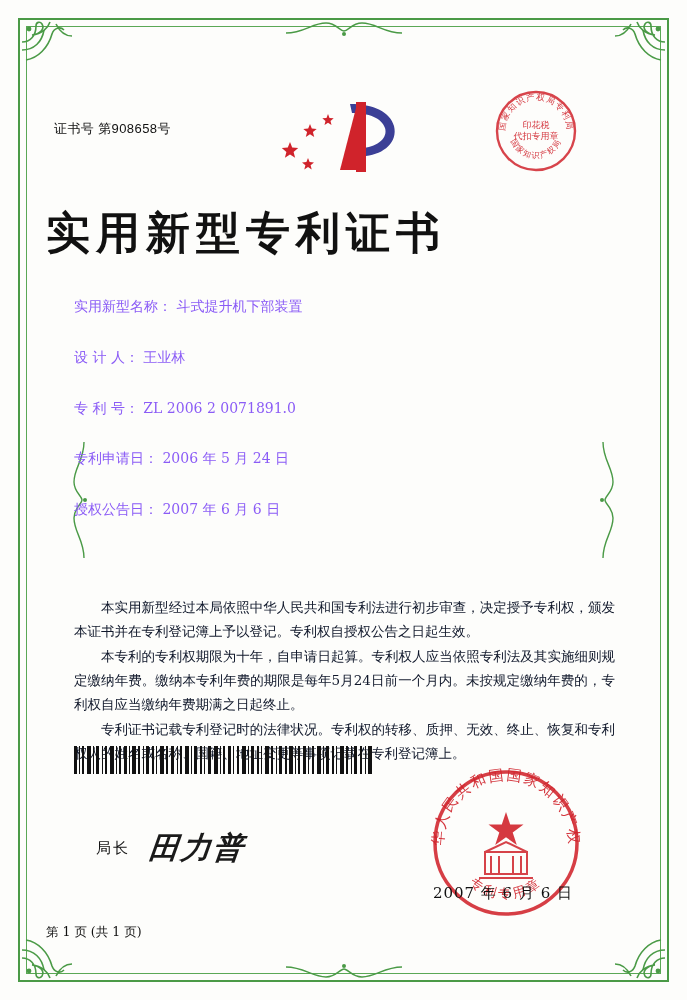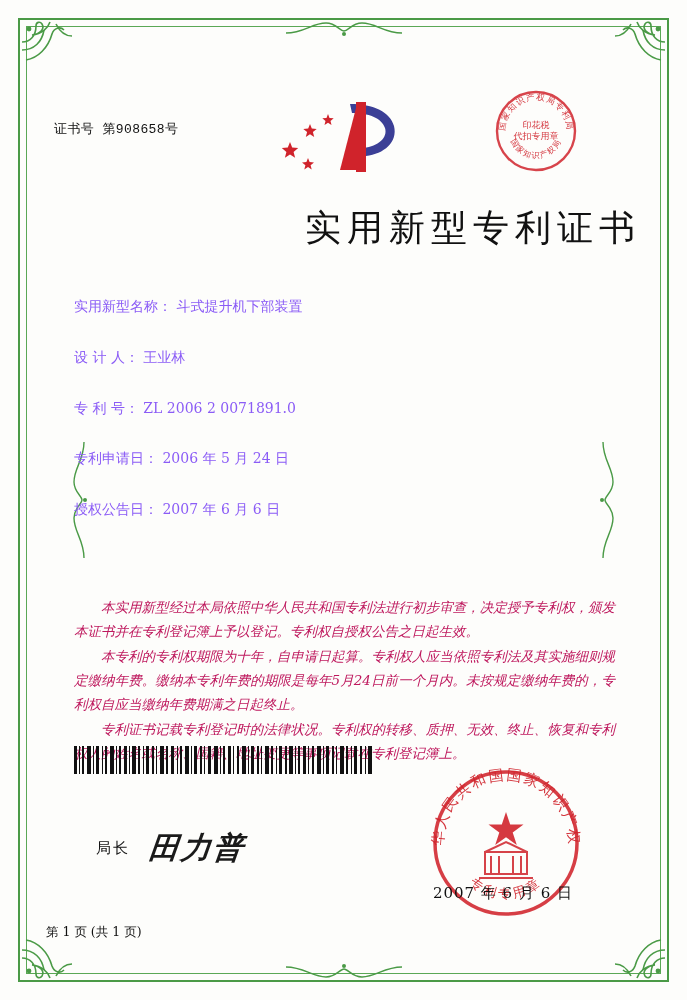--- a/index.html
+++ b/index.html
@@ -72,21 +72,21 @@
     bottom: 46px;
   }
 
   .cert-no {
     position: absolute;
     left: 8px;
     top: 74px;
     font-size: 13px;
     color: #111;
     letter-spacing: 0.4px;
-    font-family: Liberation Mono, monospace;
+    font-family: Liberation Sans, sans-serif;
   }
 
   
   .logo {
     position: absolute;
     left: 232px;
     top: 52px;
     width: 140px;
     height: 78px;
   }
@@ -98,23 +98,23 @@
     top: 42px;
     width: 86px;
     height: 86px;
   }
 
   .title {
     position: absolute;
     left: 0;
     right: 0;
     top: 158px;
-    text-align: right;
-    font-size: 36px;
-    font-weight: normal;
+    text-align: left;
+    font-size: 44px;
+    font-weight: bold;
     letter-spacing: 6px;
     color: #111;
     font-family: "DejaVu Serif", "Liberation Serif", serif;
   }
 
   .fields {
     position: absolute;
     left: 28px;
     top: 252px;
     right: 20px;
@@ -133,23 +133,22 @@
     display: inline-block;
   }
 
   .body-text {
     position: absolute;
     left: 28px;
     right: 26px;
     top: 550px;
     font-size: 13.5px;
     line-height: 1.75;
-    color: #be185d;
+    color: #0f172a;
     text-align: justify;
-    font-style: italic;
   }
   .body-text p {
     margin: 0 0 2px 0;
     text-indent: 2em;
   }
 
   
   .barcode {
     position: absolute;
     left: 28px;

